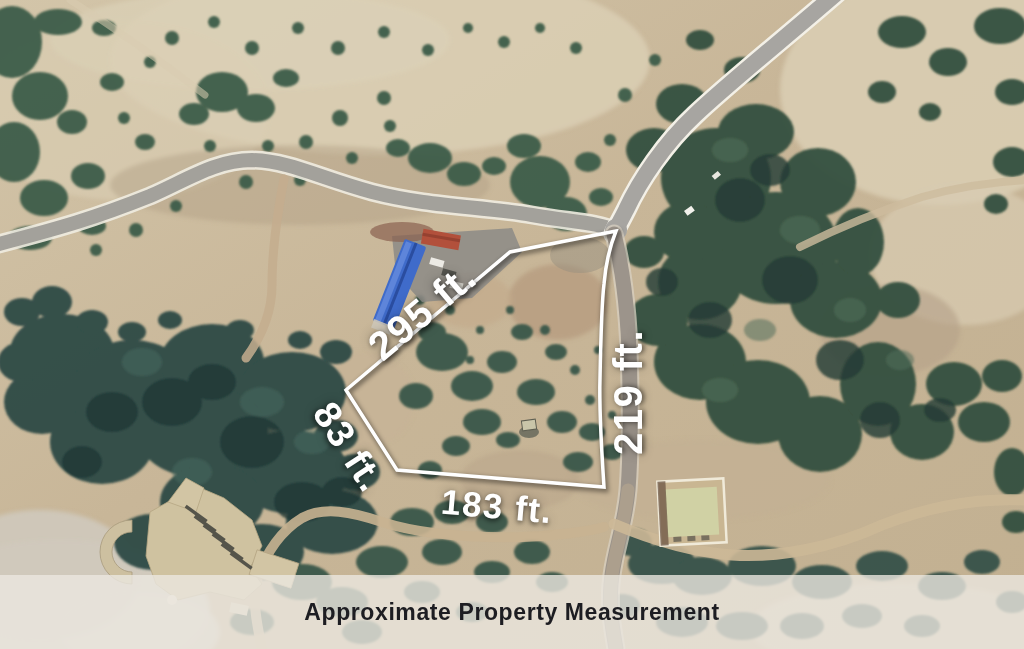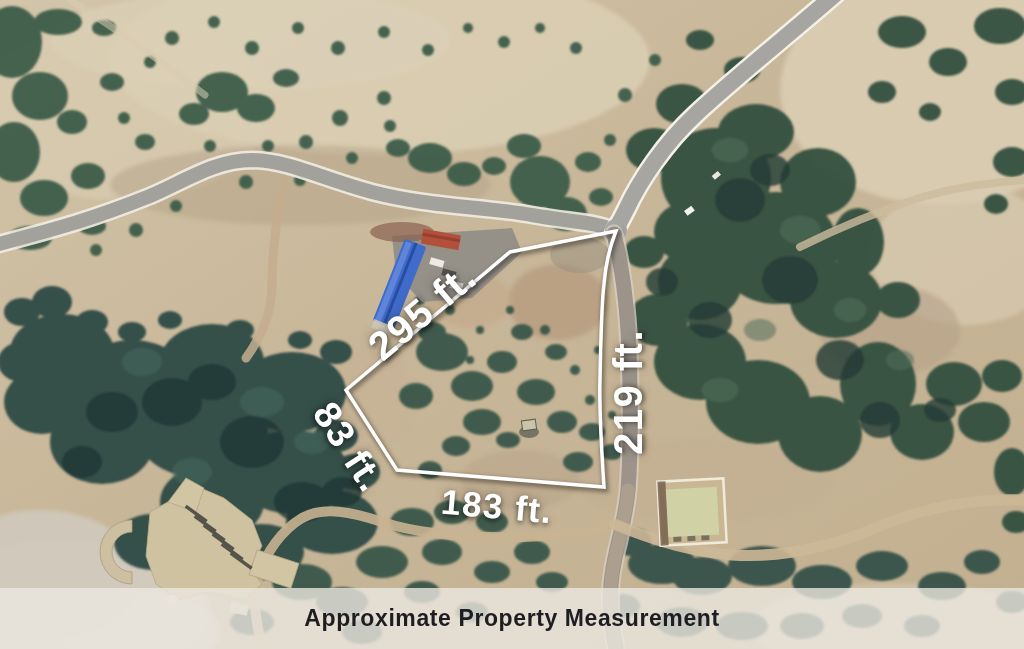--- a/index.html
+++ b/index.html
@@ -11,21 +11,21 @@
   .map-label {
     position:absolute; color:#ffffff; font-weight:700; white-space:nowrap;
     text-shadow:0 2px 5px rgba(0,0,0,.55), 0 0 12px rgba(0,0,0,.30);
     letter-spacing:1.5px; line-height:1; user-select:none;
   }
   #lbl295 { left:422px; top:311px; font-size:40px; transform:translate(-50%,-50%) rotate(-40deg); }
   #lbl219 { left:628px; top:392px; font-size:40px; transform:translate(-50%,-50%) rotate(-90deg); }
   #lbl83  { left:349px; top:447px; font-size:38px; transform:translate(-50%,-50%) rotate(57deg); }
   #lbl183 { left:497px; top:506px; font-size:35px; transform:translate(-50%,-50%) rotate(5deg); }
   .caption-bar {
-    position:absolute; left:0; right:0; bottom:0; height:61px;
+    position:absolute; left:0; right:0; bottom:0; height:74px;
     background:rgba(235,231,224,0.80);
     display:flex; align-items:center; justify-content:center;
   }
   .caption-text {
     font-size:23px; font-weight:700; color:#1d1d22; letter-spacing:.6px;
   }
 </style>
 </head>
 <body>
 

